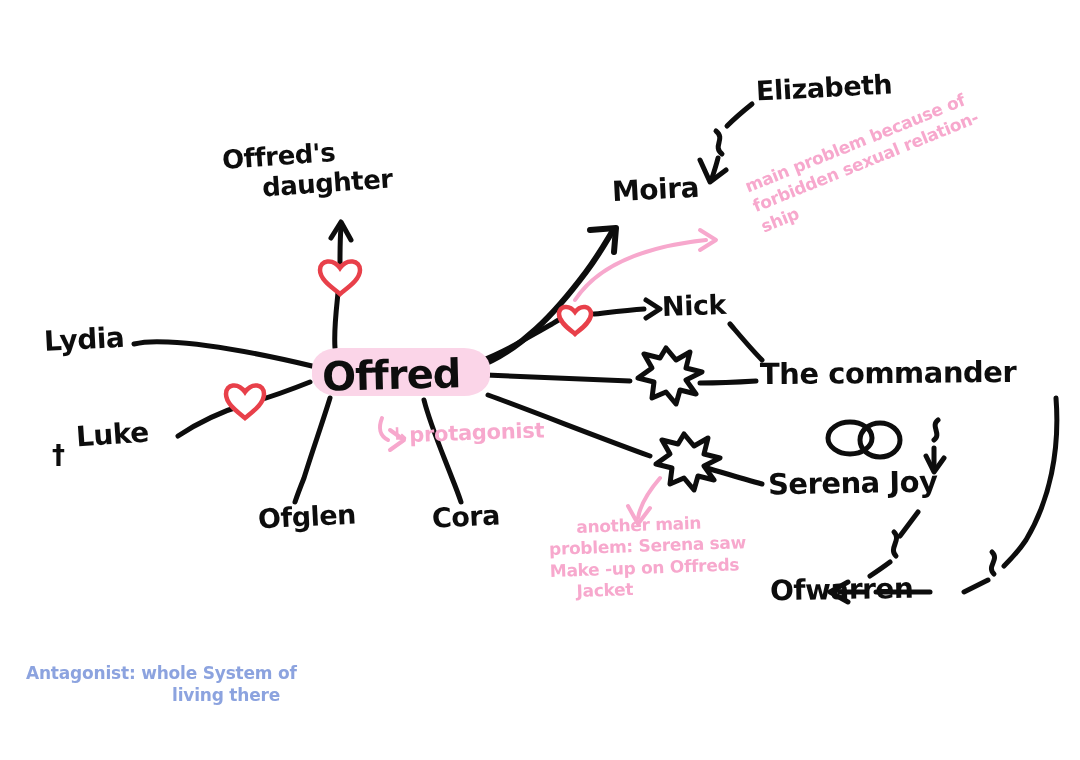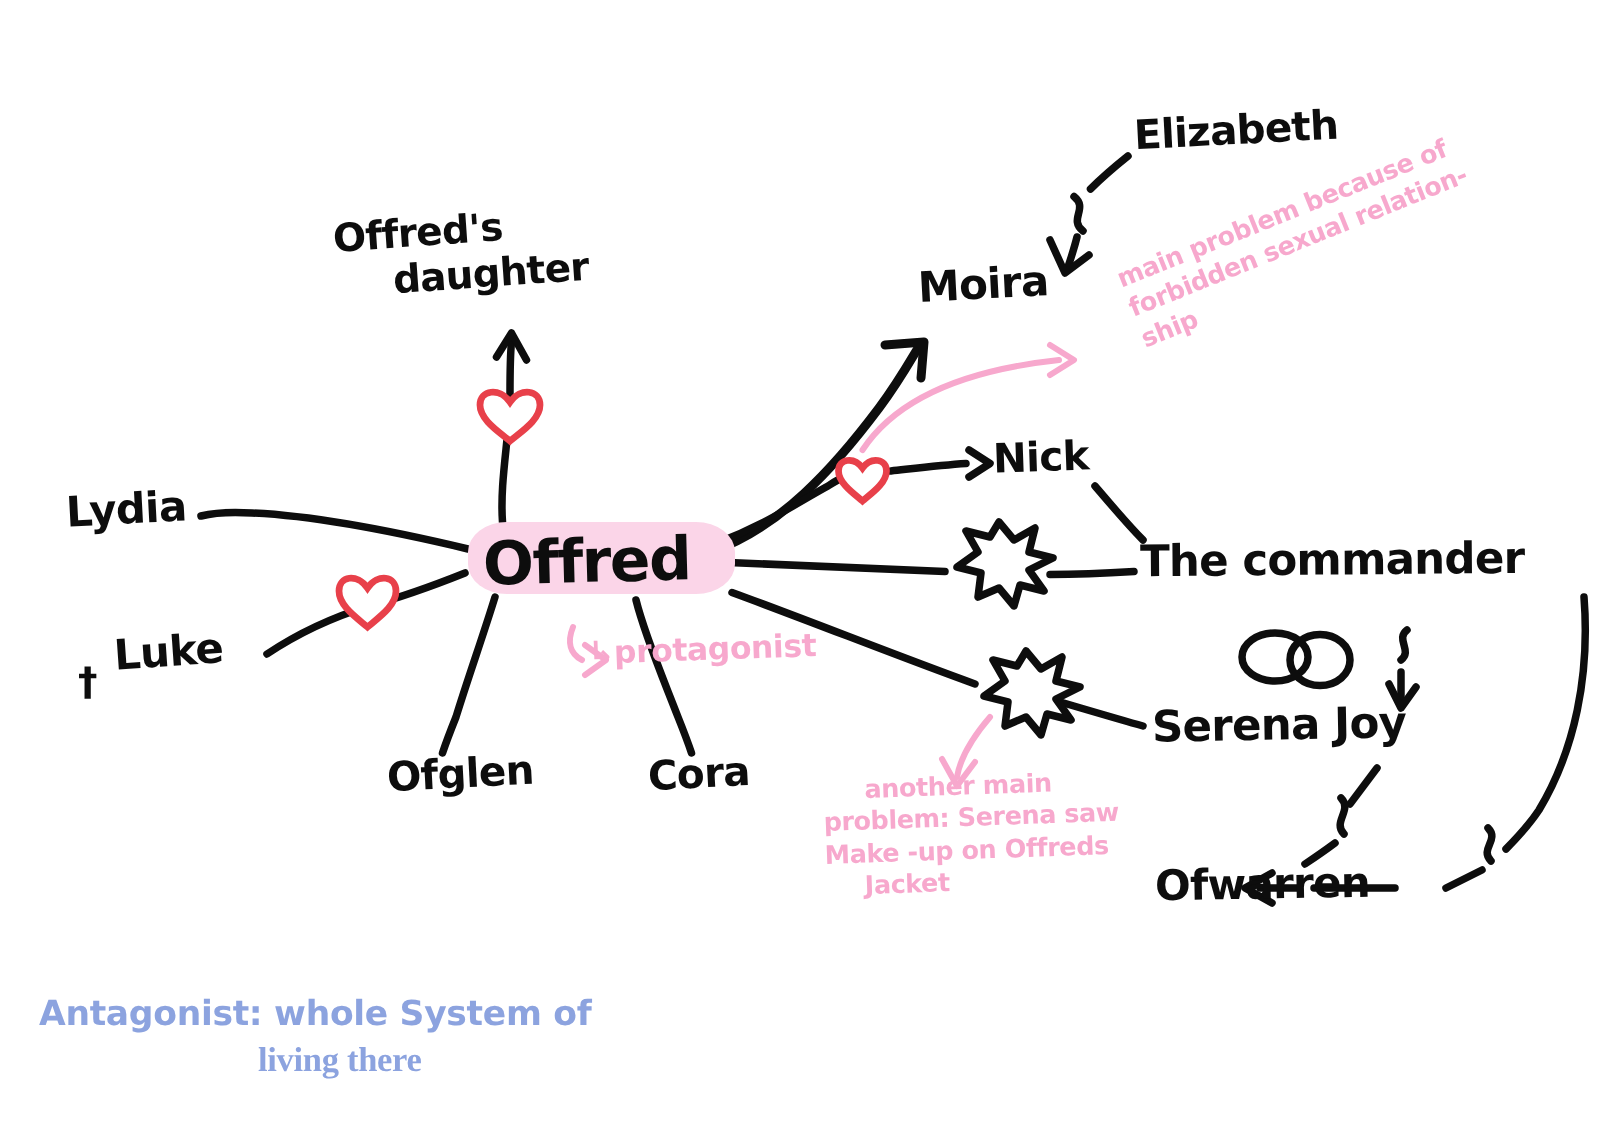--- a/index.html
+++ b/index.html
@@ -56,21 +56,21 @@
     letter-spacing: -0.3px;
   }
   .blue-note {
     position: absolute;
     color: #8ca3df;
     font-family: "DejaVu Sans", sans-serif;
     font-weight: 700;
     white-space: pre;
     line-height: 1.3;
     letter-spacing: -0.2px;
-    font-size: 23px;
+    font-size: 17px;
   }
   .dagger {
     position: absolute;
     color: #0d0d0d;
     font-family: "DejaVu Sans", sans-serif;
     font-weight: 700;
     font-size: 26px;
   }
 </style>
 </head>
@@ -220,16 +220,16 @@
 
   <div style="position:absolute; left:548px; top:518px; transform:rotate(-2deg); transform-origin:left top;">
     <div class="pink-note" style="position:relative; left:28px; font-size:17px;">another main</div>
     <div class="pink-note" style="position:relative; left:0; font-size:17px;">problem: Serena saw</div>
     <div class="pink-note" style="position:relative; left:0; font-size:17px;">Make -up on Offreds</div>
     <div class="pink-note" style="position:relative; left:26px; font-size:17px;">Jacket</div>
   </div>
 
   <div style="position:absolute; left:26px; top:662px;">
     <div class="blue-note" style="position:relative; left:0;">Antagonist: whole System of</div>
-    <div class="blue-note" style="position:relative; left:146px;font-family:Liberation Serif, serif;">living there</div>
+    <div class="blue-note" style="position:relative; left:146px;">living there</div>
   </div>
 
 </div>
 
 </body></html>

